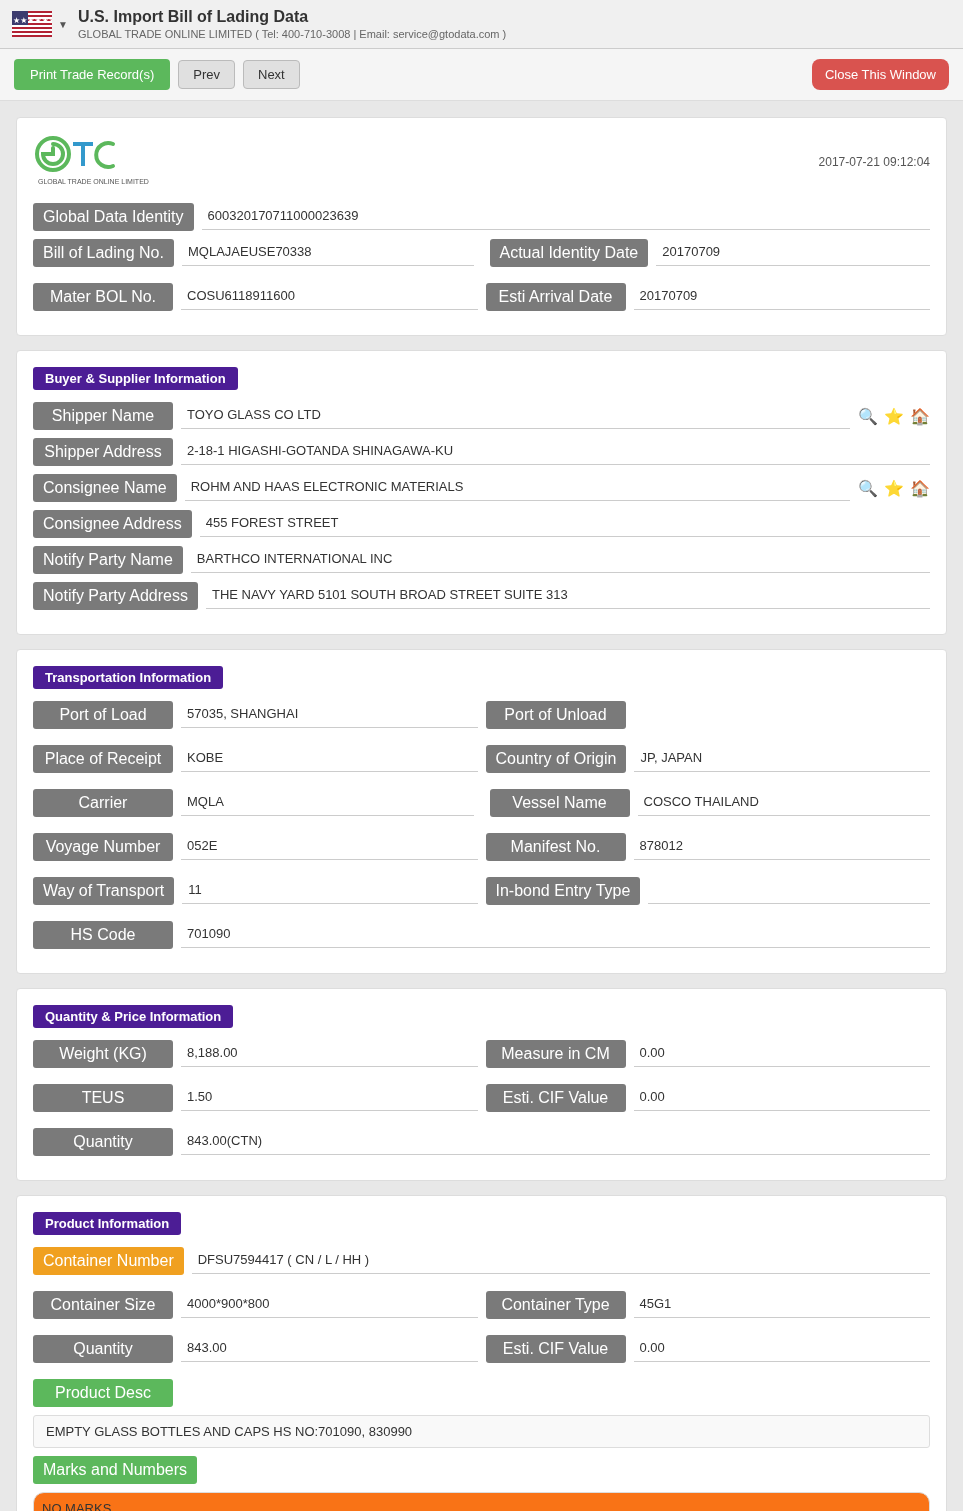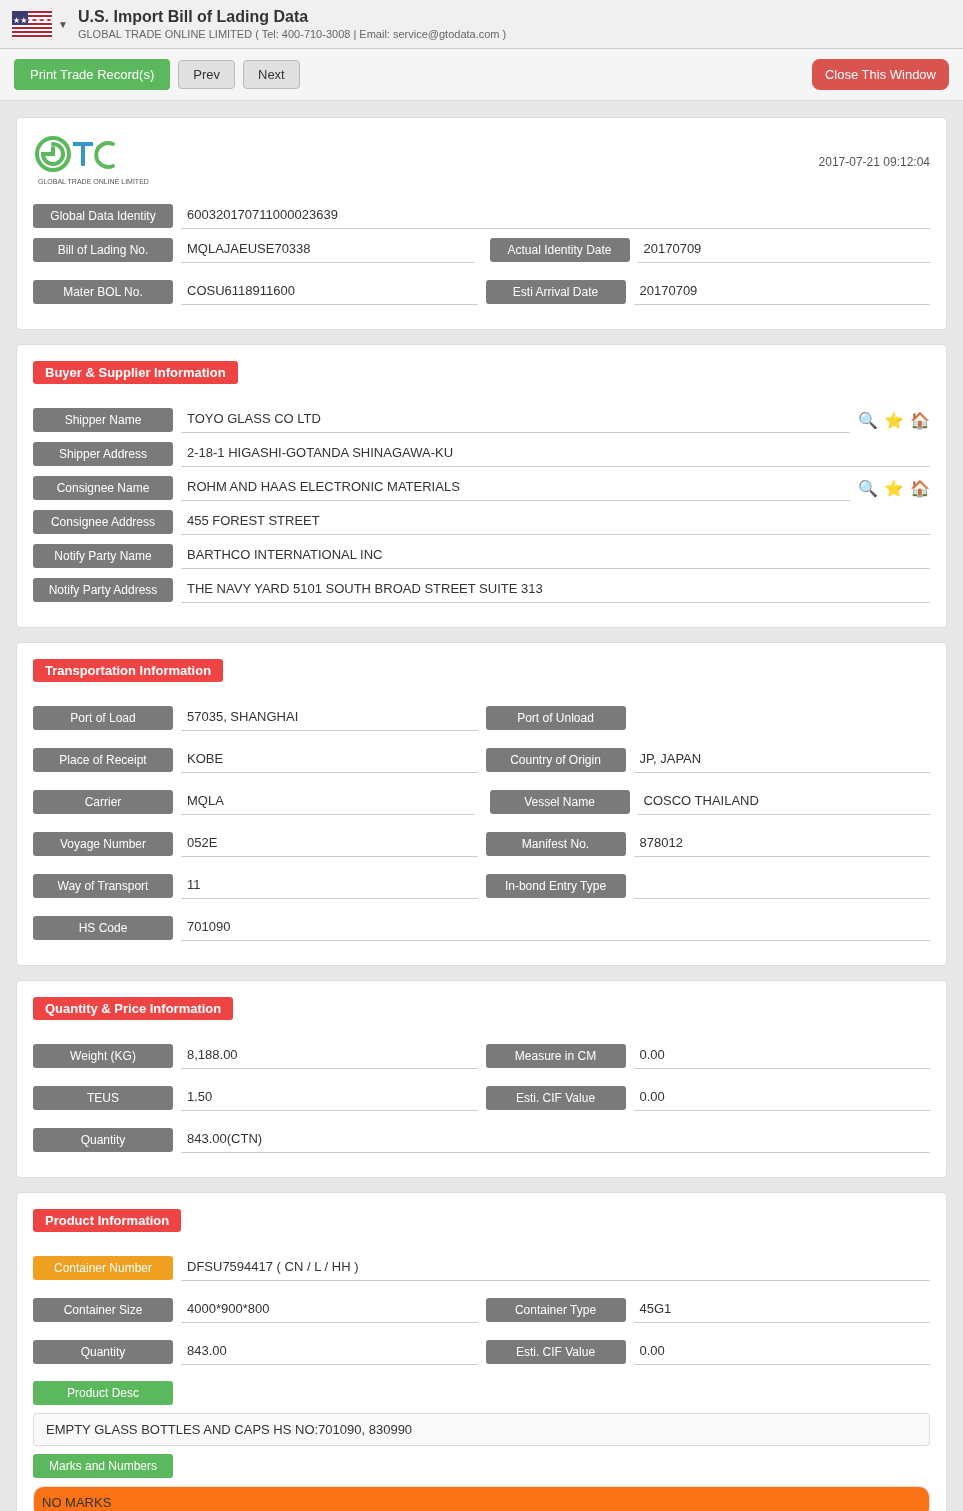--- a/index.html
+++ b/index.html
@@ -15,27 +15,27 @@
     .btn-close { background: #d9534f; color: white; border: none; padding: 8px 13px; border-radius: 8px; cursor: pointer; font-size: 13px; margin-left: auto; }
 
     .main-content { padding: 16px; background: #e8e8e8; }
     .card { background: white; border: 1px solid #ddd; border-radius: 4px; padding: 16px; margin-bottom: 14px; }
 
     .card-header-row { display: flex; justify-content: space-between; align-items: center; margin-bottom: 14px; }
     .logo-area { display: flex; align-items: center; }
     .timestamp { font-size: 12px; color: #555; }
 
     .field-row { display: flex; align-items: center; margin-bottom: 8px; }
-    .field-label { background: #7a7a7a; color: white; padding: 5px 10px; border-radius: 3px; font-size: 12px; min-width: 140px; text-align: center; margin-right: 8px; white-space: nowrap; }
+    .field-label { background: #7a7a7a; color: white; padding: 5px 10px; border-radius: 3px; font-size: 16px; min-width: 140px; text-align: center; margin-right: 8px; white-space: nowrap; }
     .field-label.green { background: #5cb85c; }
     .field-label.orange { background: #f0a020; }
     .field-value { border-bottom: 1px solid #ccc; padding: 4px 6px; font-size: 13px; flex: 1; min-height: 26px; }
     .field-value.wide { min-width: 300px; }
 
-    .section-title { display: inline-block; background: #ef4444; color: white; padding: 4px 12px; border-radius: 3px; font-size: 13px; font-weight: bold; margin-bottom: 23px; }
+    .section-title { display: inline-block; background: #4c1d95; color: white; padding: 4px 12px; border-radius: 3px; font-size: 13px; font-weight: bold; margin-bottom: 12px; }
 
     .section-card { background: white; border: 1px solid #ddd; border-radius: 4px; padding: 16px; margin-bottom: 14px; }
 
     .icon-group { display: flex; gap: 6px; margin-left: 8px; }
     .icon-btn { cursor: pointer; font-size: 16px; }
 
     .shipper-row { display: flex; align-items: center; }
     .shipper-row .field-value { flex: 1; }
 
     .grid-two { display: grid; grid-template-columns: 1fr 1fr; gap: 8px; }

